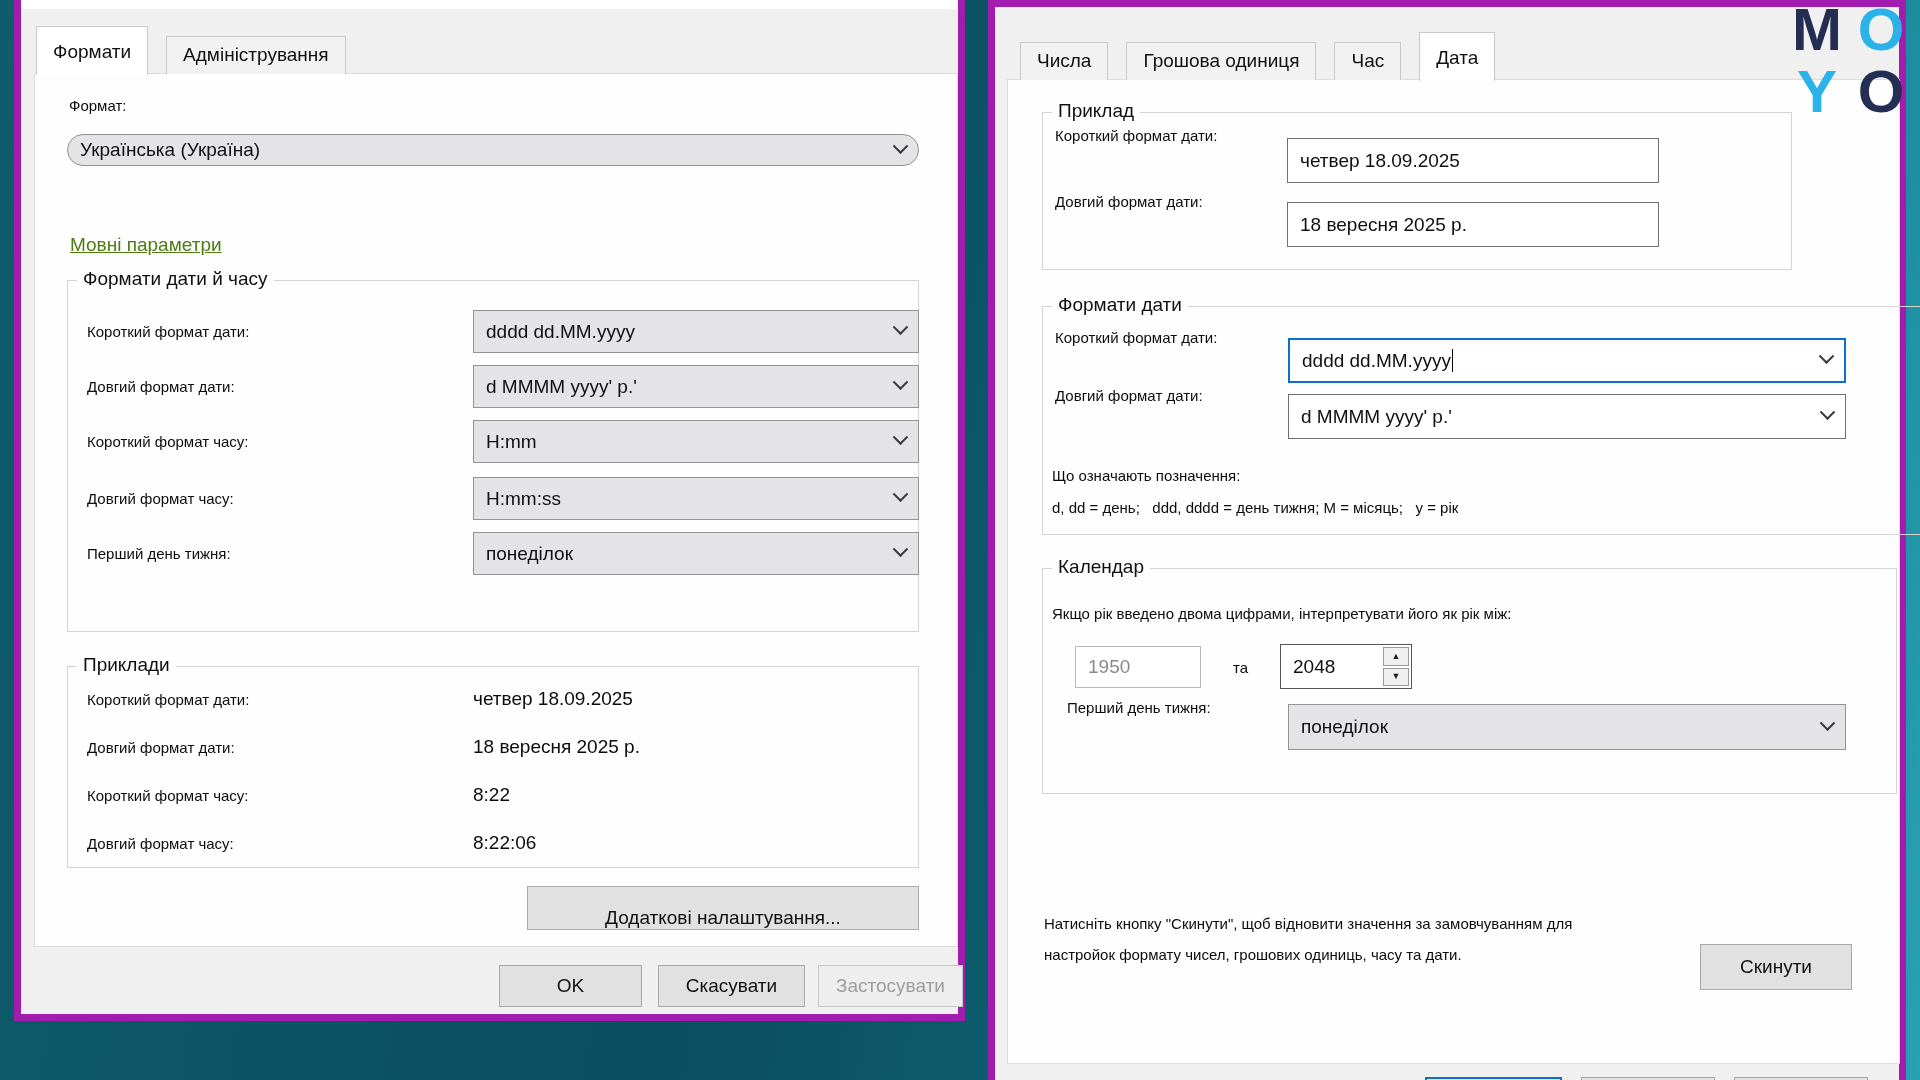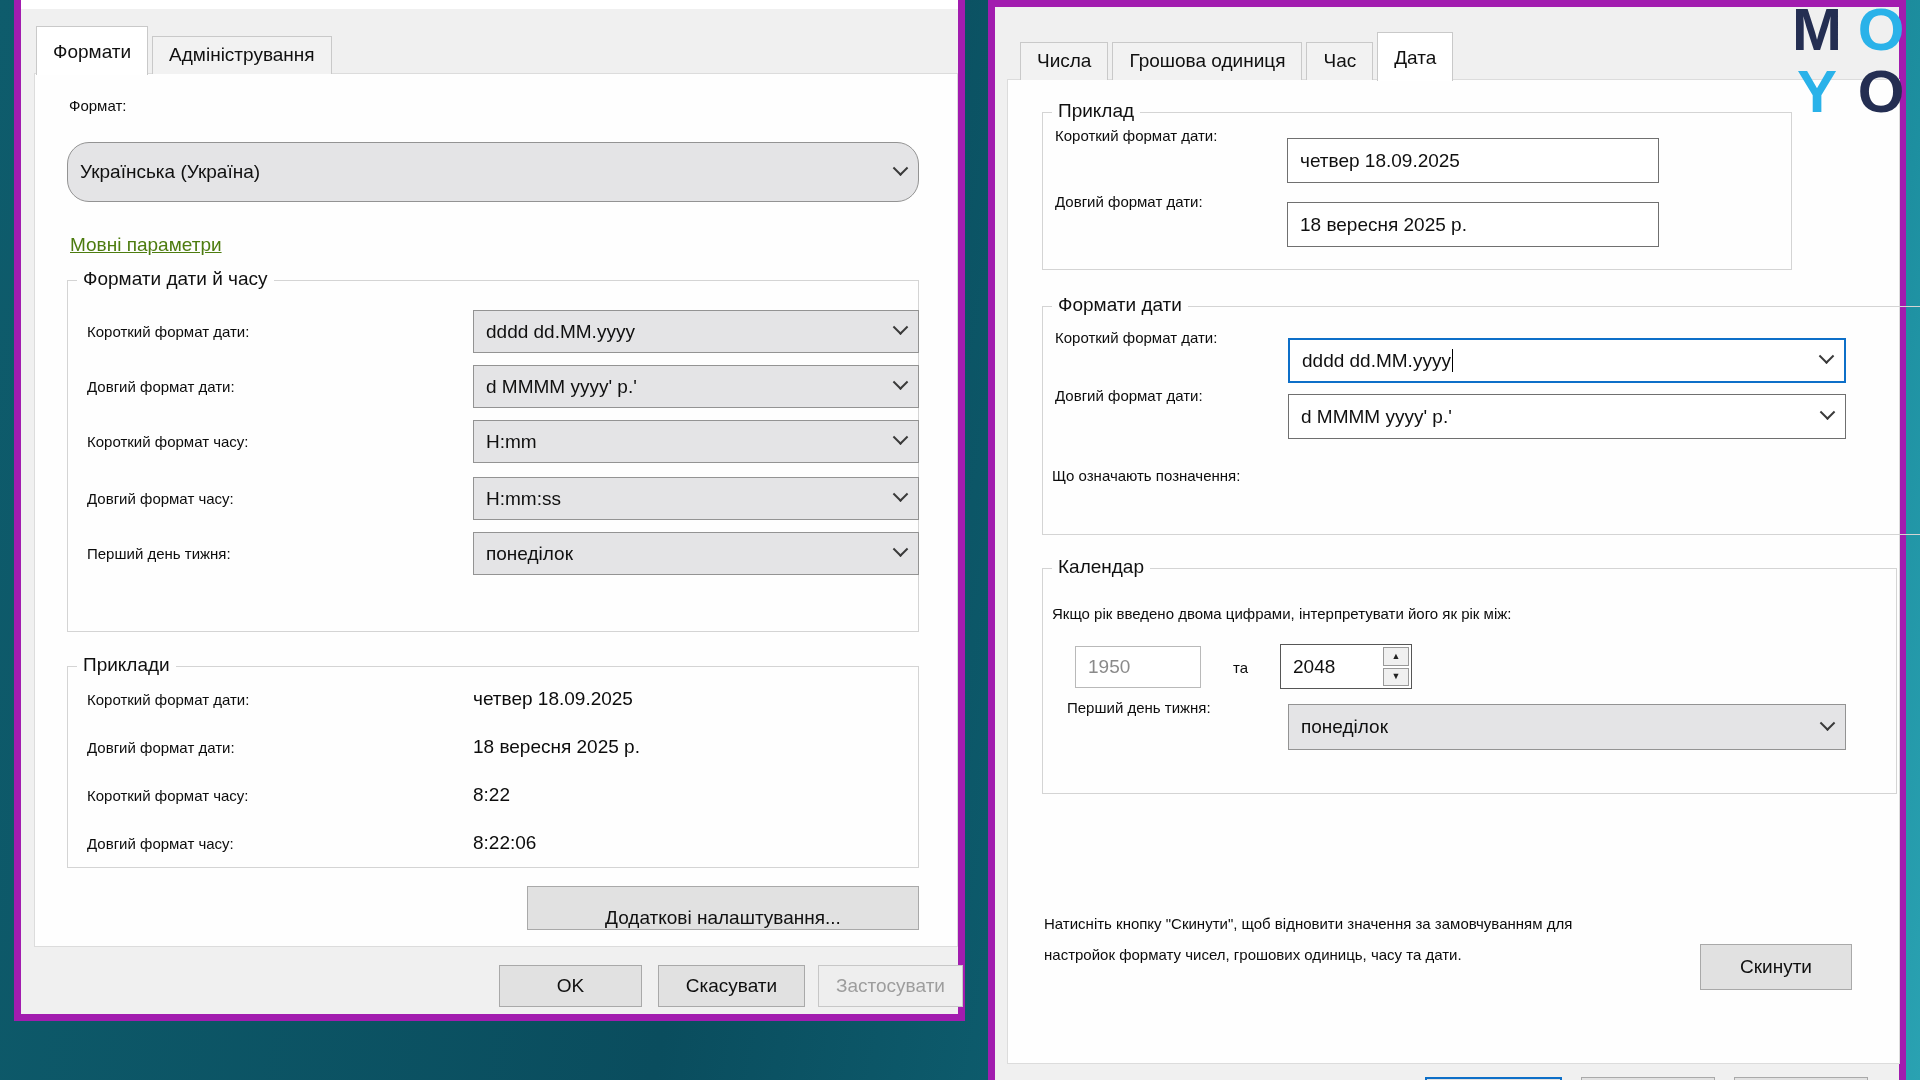--- a/index.html
+++ b/index.html
@@ -12,21 +12,21 @@
   }
   .win { position:absolute; background:#f0f0f0; border:7px solid #a21caf; }
   .page { position:absolute; background:#fefefe; border:1px solid #dcdcdc; }
   .lbl  { position:absolute; font-size:15px; line-height:24px; color:#0c0c0c; }
   .val  { position:absolute; font-size:19px; color:#0c0c0c; }
   .link { position:absolute; font-size:19px; color:#4d7c0f; text-decoration:underline; cursor:pointer; }
 
   
   .tabrow { position:absolute; display:flex; align-items:flex-end; z-index:3; }
   .tab { font-size:19px; padding:5px 16px 6px 16px; height:38px; display:flex; align-items:center;
-         background:#f2f2f2; border:1px solid #c9c9c9; border-bottom:none; margin-right:4px; }
+         background:#f2f2f2; border:1px solid #c9c9c9; border-bottom:none; margin-right:18px; }
   .tab.active { background:#ffffff; height:49px; margin-bottom:-1px; padding-top:8px; z-index:4; }
 
   
   .group { position:absolute; border:1px solid #d4d4d4; }
   .gtitle { position:absolute; top:-13px; left:9px; background:#fefefe; padding:0 6px; font-size:19px; }
 
   
   .combo { position:absolute; display:flex; align-items:center; padding:0 12px; font-size:19px; }
   .combo.gray  { background:#e4e4e6; border:1px solid #939393; }
   .combo.white { background:#ffffff; border:1px solid #6f6f6f; }
@@ -72,21 +72,21 @@
     </div>
     <div class="tab">
       <span>Адміністрування</span>
     </div>
   </div>
 
   <div class="page" style="left:13px; top:73px; width:924px; height:874px;">
 
     <div class="lbl" style="left:34px; top:20px;">Формат:</div>
 
-    <div class="combo gray" style="left:32px; top:68px; width:852px; height:60px;border-radius:22px;">
+    <div class="combo gray" style="left:32px; top:60px; width:852px; height:32px;border-radius:22px;">
       <span>Українська (Україна)</span>
       <span class="chev"></span>
     </div>
 
     <div class="link" style="left:35px; top:160px;">Мовні параметри</div>
 
     <div class="group" style="left:32px; top:206px; width:852px; height:352px;">
       <span class="gtitle">Формати дати й часу</span>
     </div>
 
@@ -191,20 +191,21 @@
       <span>dddd dd.MM.yyyy</span>
         <span class="caret"></span>
       <span class="chev"></span>
     </div>
     <div class="lbl" style="left:47px; top:304px; width:200px;">Довгий формат дати:</div>
     <div class="combo white" style="left:280px; top:314px; width:558px; height:45px;">
       <span>d MMMM yyyy' p.'</span>
       <span class="chev"></span>
     </div>
     <div class="lbl" style="left:44px; top:384px;">Що означають позначення:</div>
+    <div class="lbl pre" style="left:44px; top:416px;">d, dd = день;   ddd, dddd = день тижня; M = місяць;   y = рік</div>
 
     <div class="group" style="left:34px; top:488px; width:855px; height:226px;">
       <span class="gtitle">Календар</span>
     </div>
     <div class="lbl" style="left:44px; top:522px;">Якщо рік введено двома цифрами, інтерпретувати його як рік між:</div>
     <div class="textbox disabled" style="left:67px; top:566px; width:126px; height:42px;">
       <span>1950</span>
     </div>
     <div class="lbl" style="left:225px; top:576px;">та</div>
     <div class="spinbox" style="left:272px; top:564px; width:132px; height:45px;">

